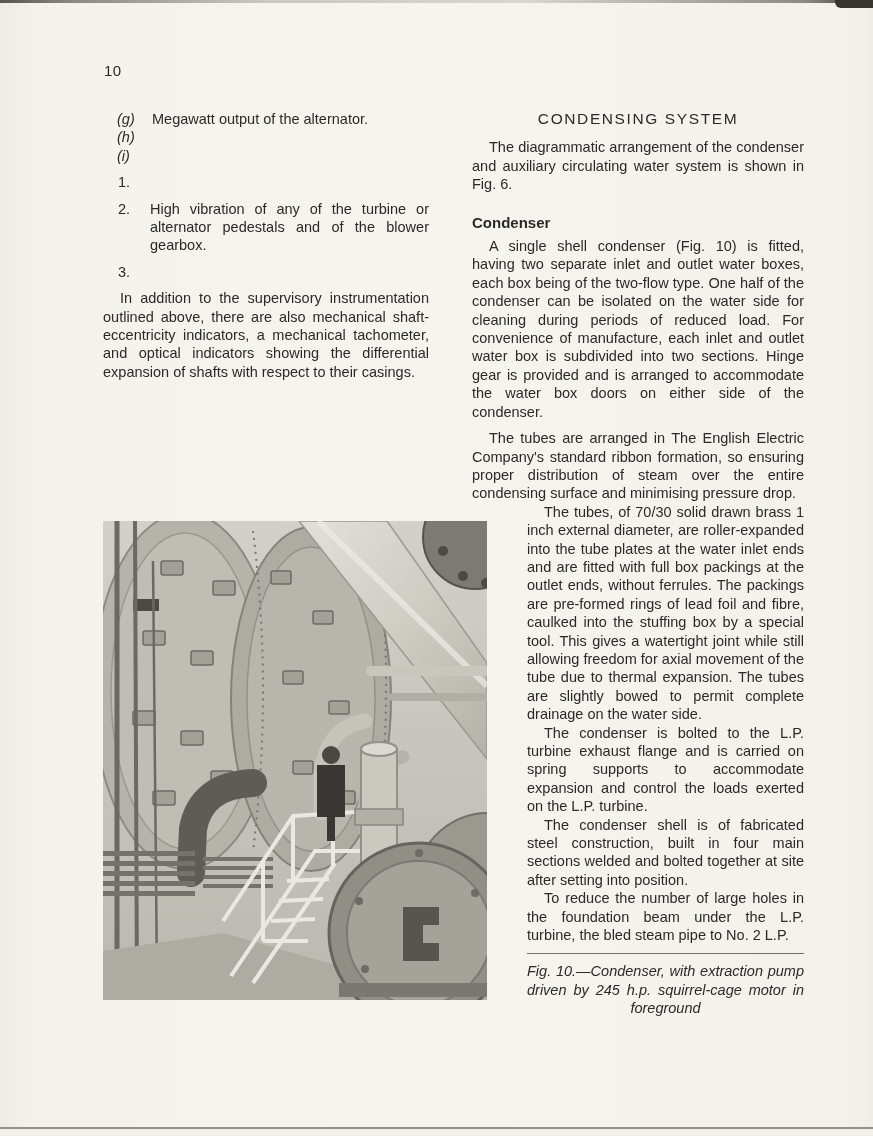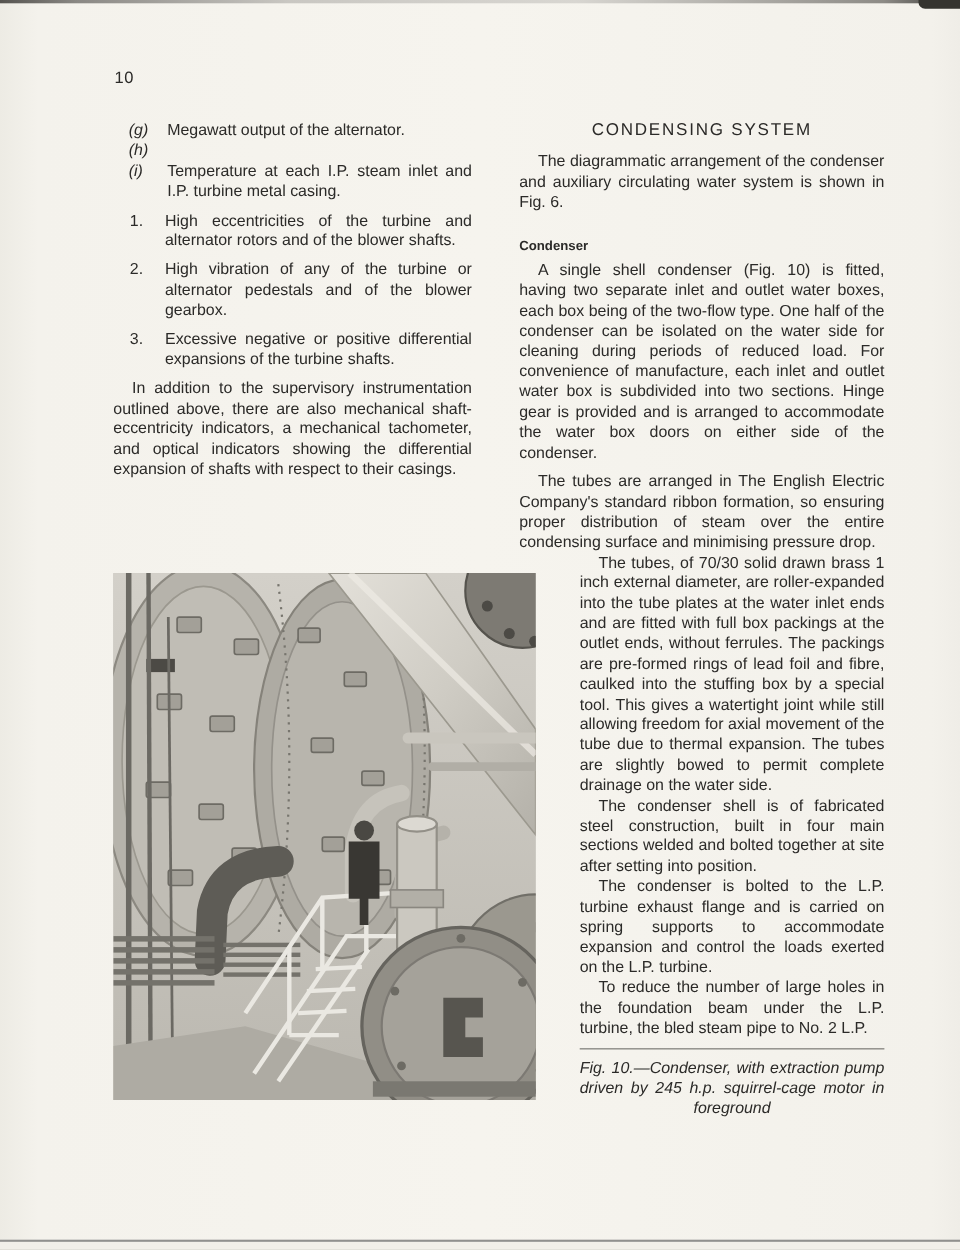--- a/index.html
+++ b/index.html
@@ -28,21 +28,21 @@
   .hang .lbl.it{font-style:italic;}
   .hang .bdy{flex:1;text-align:justify;}
   .numlist .hang{margin-top:8px;}
   .numlist .hang .lbl{width:32px;padding-left:15px;}
 
   .para{margin:0;text-align:justify;text-indent:17px;}
   .mt10{margin-top:10px;}
   .mt8{margin-top:8px;}
 
   .sec-heading{margin:0 0 10px 0;font-size:15.5px;font-weight:normal;letter-spacing:1.6px;text-align:center;}
-  .sub-heading{margin:20px 0 5px 0;font-size:12px;font-weight:bold;}
+  .sub-heading{margin:20px 0 5px 0;font-size:15px;font-weight:bold;}
 
   .narrow{margin-left:55px;width:277px;}
   .caption-rule{margin:9px 0 0 55px;width:277px;border:none;border-top:1px solid #6f6e6a;}
   .fig-caption{margin:8px 0 0 55px;width:277px;font-style:italic;text-align:justify;text-align-last:center;}
 
   .photo{position:absolute;left:103px;top:521px;width:384px;height:479px;background:#c6c3bc;}
   .photo svg{display:block;}
 </style>
 </head>
 <body>
@@ -59,36 +59,33 @@
   <div class="col-left">
     <div class="hang">
       <span class="lbl it">(g)</span>
       <span class="bdy">Megawatt output of the alternator.</span>
     </div>
     <div class="hang">
       <span class="lbl it">(h)</span>
     </div>
     <div class="hang">
       <span class="lbl it">(i)</span>
-      <span class="bdy">Temperature at each I.P. steam inlet and I.P. turbine metal casing.</span>
     </div>
 
 
     <div class="numlist">
       <div class="hang">
         <span class="lbl">1.</span>
-        <span class="bdy">High eccentricities of the turbine and alternator rotors and of the blower shafts.</span>
       </div>
       <div class="hang">
         <span class="lbl">2.</span>
         <span class="bdy">High vibration of any of the turbine or alternator pedestals and of the blower gearbox.</span>
       </div>
       <div class="hang">
         <span class="lbl">3.</span>
-        <span class="bdy">Excessive negative or positive differential expansions of the turbine shafts.</span>
       </div>
     </div>
 
     <p class="para mt8">In addition to the supervisory instrumentation outlined above, there are also mechanical shaft-eccentricity indicators, a mechanical tachometer, and optical indicators showing the differential expansion of shafts with respect to their casings.</p>
   </div>
 
   <div class="photo">
     <svg viewBox="0 0 384 479" width="384" height="479" xmlns="http://www.w3.org/2000/svg">
       <defs>
         <linearGradient id="wall" x1="0" y1="0" x2="0" y2="1">
@@ -217,22 +214,22 @@
     <p class="para">The diagrammatic arrangement of the condenser and auxiliary circulating water system is shown in Fig. 6.</p>
 
     <h3 class="sub-heading">Condenser</h3>
 
     <p class="para">A single shell condenser (Fig. 10) is fitted, having two separate inlet and outlet water boxes, each box being of the two-flow type.  One half of the condenser can be isolated on the water side for cleaning during periods of reduced load.  For convenience of manufacture, each inlet and outlet water box is subdivided into two sections.  Hinge gear is provided and is arranged to accommodate the water box doors on either side of the condenser.</p>
 
     <p class="para mt8">The tubes are arranged in The English Electric Company's standard ribbon formation, so ensuring proper distribution of steam over the entire condensing surface and minimising pressure drop.</p>
 
     <div class="narrow">
       <p class="para">The tubes, of 70/30 solid drawn brass 1 inch external diameter, are roller-expanded into the tube plates at the water inlet ends and are fitted with full box packings at the outlet ends, without ferrules.  The packings are pre-formed rings of lead foil and fibre, caulked into the stuffing box by a special tool.  This gives a watertight joint while still allowing freedom for axial movement of the tube due to thermal expansion.  The tubes are slightly bowed to permit complete drainage on the water side.</p>
+      <p class="para">The condenser is bolted to the L.P. turbine exhaust flange and is carried on spring supports to accommodate expansion and control the loads exerted on the L.P. turbine.</p>
       <p class="para">The condenser shell is of fabricated steel construction, built in four main sections welded and bolted together at site after setting into position.</p>
-      <p class="para">The condenser is bolted to the L.P. turbine exhaust flange and is carried on spring supports to accommodate expansion and control the loads exerted on the L.P. turbine.</p>
       <p class="para">To reduce the number of large holes in the foundation beam under the L.P. turbine, the bled steam pipe to No. 2 L.P.</p>
     </div>
 
     <hr class="caption-rule">
 
     <p class="fig-caption">Fig. 10.—Condenser, with extraction pump driven by 245 h.p. squirrel-cage motor in foreground</p>
   </div>
 
 </div>
 

